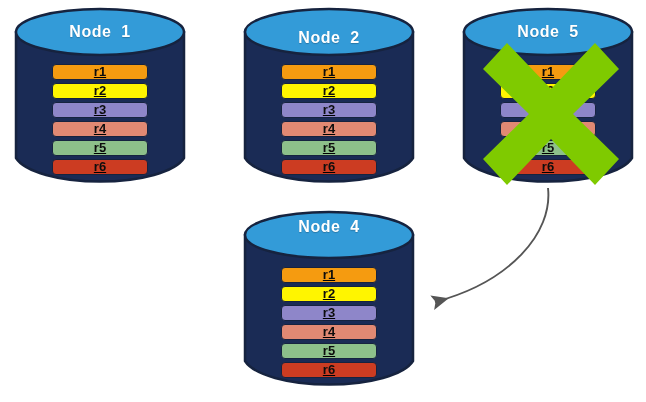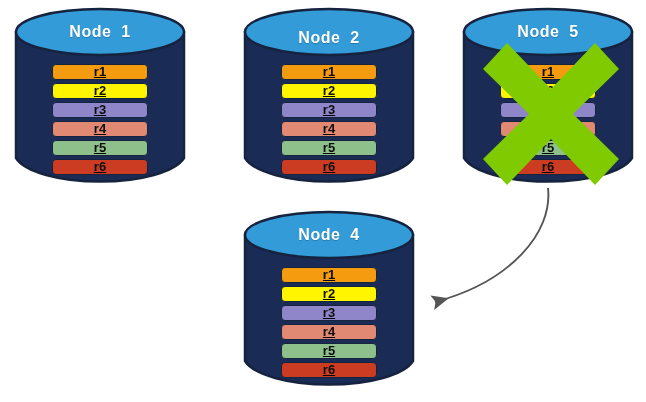--- a/index.html
+++ b/index.html
@@ -134,21 +134,21 @@
         <polygon points="26,4 2,30 48,75 2,120 26,146 70,100 114,146 138,120 92,75 138,30 114,4 70,50"></polygon>
       </g>
     </svg>
   </div>
 
   <div class="node" id="node-4" style="left:243px; top:209px; width:172px; height:190px;">
     <svg class="cyl-svg" width="172" height="190" viewBox="0 0 172 190">
       <path d="M2,26 L2,152 A86,30 0 0 0 170,152 L170,26 Z" fill="#1A2B55" stroke="#16233f" stroke-width="2.5"></path>
       <ellipse cx="86" cy="26" rx="84" ry="23" fill="#339BD8" stroke="#16233f" stroke-width="2.5"></ellipse>
     </svg>
-    <div class="node-title" style="top:17px;">Node  4</div>
+    <div class="node-title" style="top:9px;">Node  4</div>
     <div class="rows" style="top:58px; left:38px; width:96px;">
       <div class="row-bar" style="background:#F59B10;">r1</div>
       <div class="row-bar" style="background:#FFF500;">r2</div>
       <div class="row-bar" style="background:#8E86C9;">r3</div>
       <div class="row-bar" style="background:#E18973;">r4</div>
       <div class="row-bar" style="background:#8DC08A;">r5</div>
       <div class="row-bar" style="background:#CC3C22;">r6</div>
     </div>
   </div>
 

